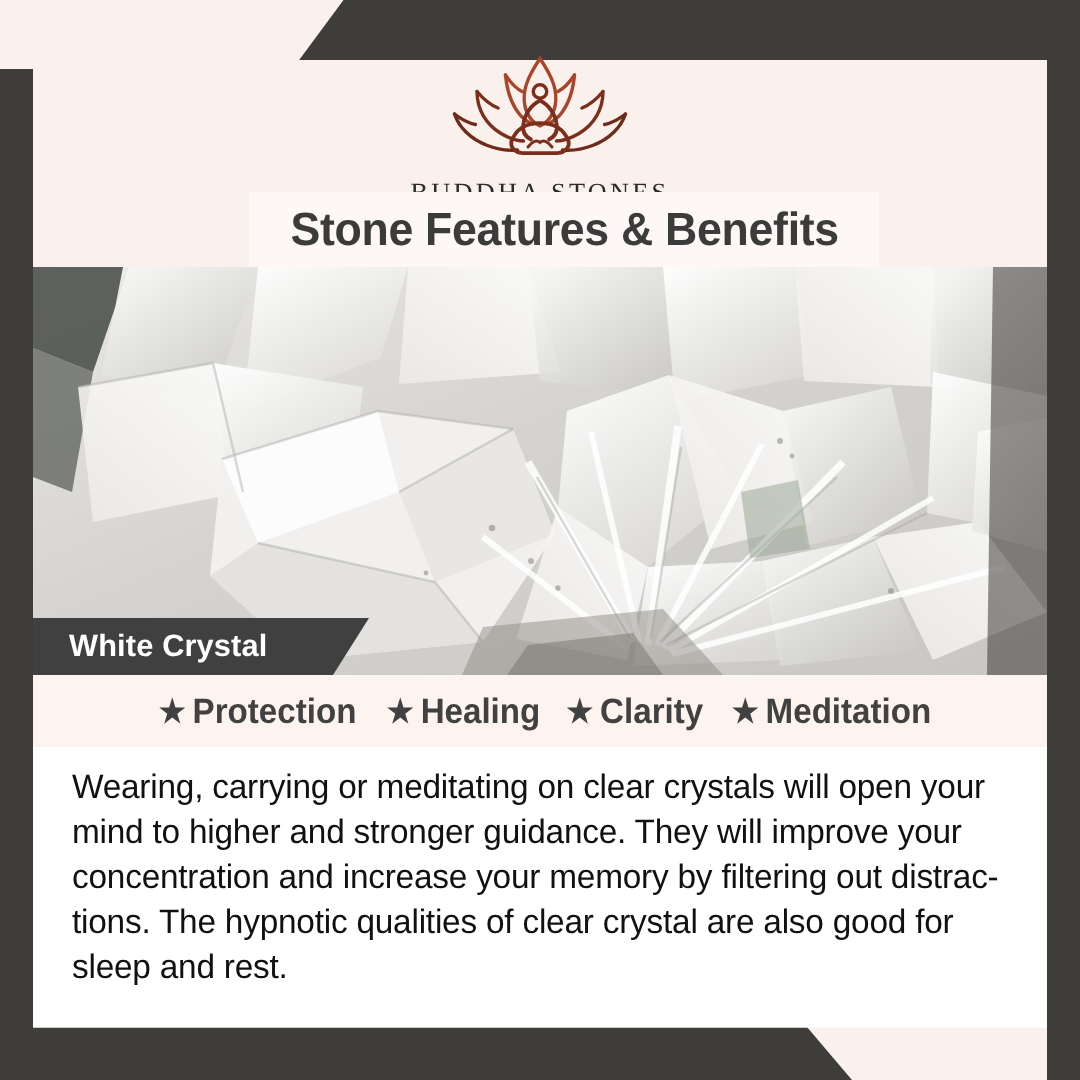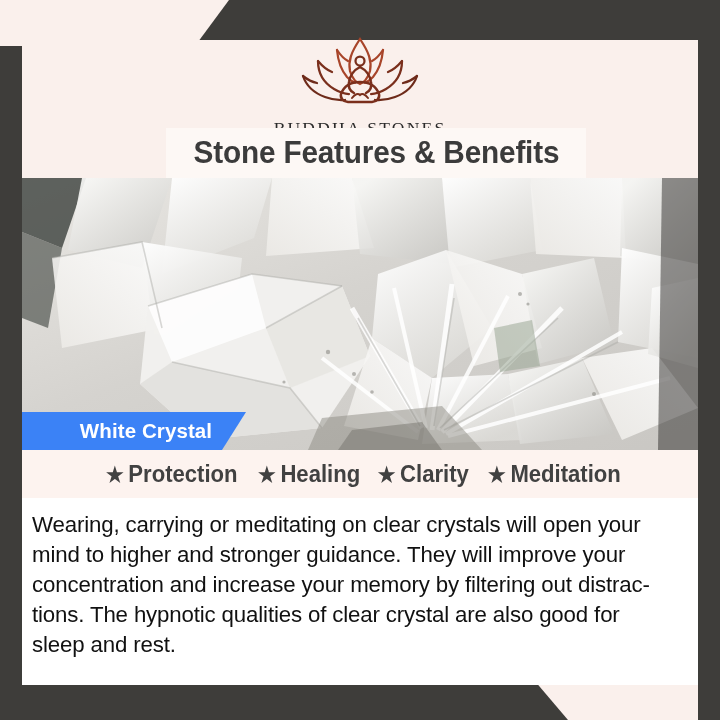--- a/index.html
+++ b/index.html
@@ -125,25 +125,24 @@
   }
   .photo svg { display: block; width: 100%; height: 100%; }
 
   
   .caption {
     position: absolute;
     left: 0;
     bottom: 0;
     height: 38px;
     width: 224px;
-    background: #3b82f6;
+    background: #404040;
     clip-path: polygon(0 0, 224px 0, 200px 100%, 0 100%);
     display: flex;
     align-items: center;
-    justify-content: center;
   }
   .caption-text {
     margin-left: 24px;
     color: #ffffff;
     font-size: 20.5px;
     font-weight: bold;
     letter-spacing: 0.1px;
   }
 
   
@@ -176,21 +175,21 @@
   }
 
   
   .body-block {
     position: absolute;
     top: 458px;
     left: 0;
     width: 676px;
     height: 187px;
     background: #ffffff;
-    padding: 12px 18px 0 10px;
+    padding: 12px 18px 0 26px;
     box-sizing: border-box;
   }
   .body-text {
     font-size: 22.6px;
     line-height: 30px;
     color: #111111;
     font-weight: 500;
     letter-spacing: -0.15px;
     text-align: left;
     transform: scaleX(0.985);

